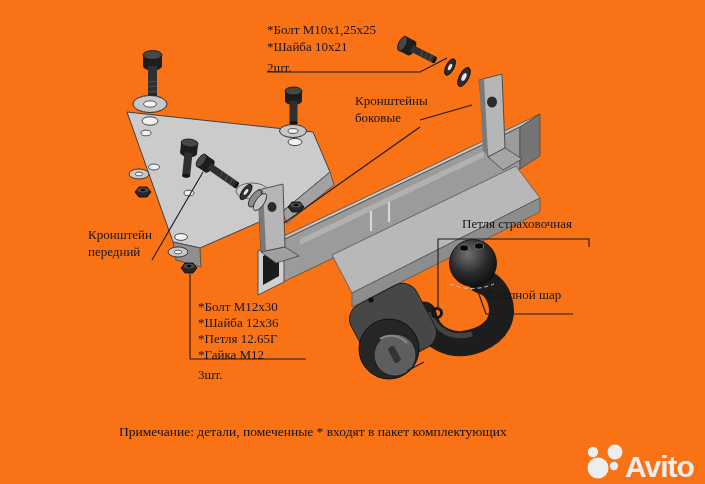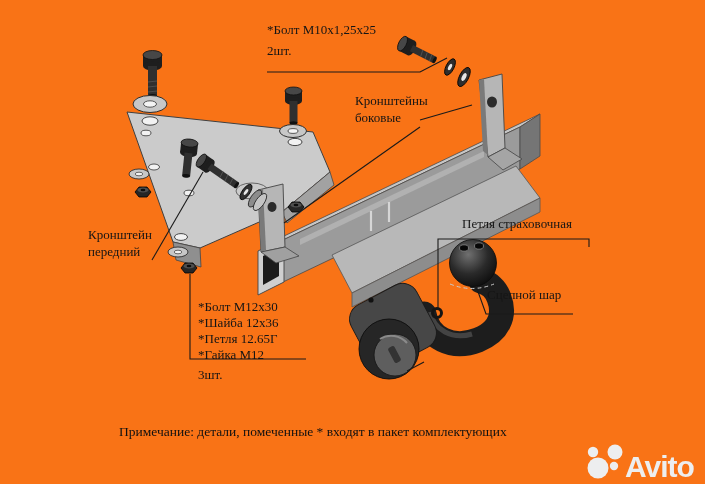--- a/index.html
+++ b/index.html
@@ -204,20 +204,21 @@
       <circle cx="598" cy="468" r="10.5" fill="#edeeef"></circle>
       <circle cx="593" cy="452" r="5.2" fill="#edeeef"></circle>
       <circle cx="615" cy="452" r="7.5" fill="#edeeef"></circle>
       <circle cx="614" cy="466" r="4.2" fill="#edeeef"></circle>
       <text x="625" y="477" font-family="Liberation Sans, sans-serif" font-size="30" font-weight="bold" fill="#edeeef" letter-spacing="-1">Avito</text>
     </g>
   </svg>
 
   <div class="callout" style="left:267px;top:21px">
     <div>*Болт М10х1,25х25</div>
+    <div>*Шайба 10х21</div>
     <div class="qty">2шт.</div>
   </div>
 
   <div class="callout" style="left:355px;top:92px">
     <div>Кронштейны</div>
     <div>боковые</div>
   </div>
 
   <div class="callout" style="left:88px;top:226px">
     <div>Кронштейн</div>

